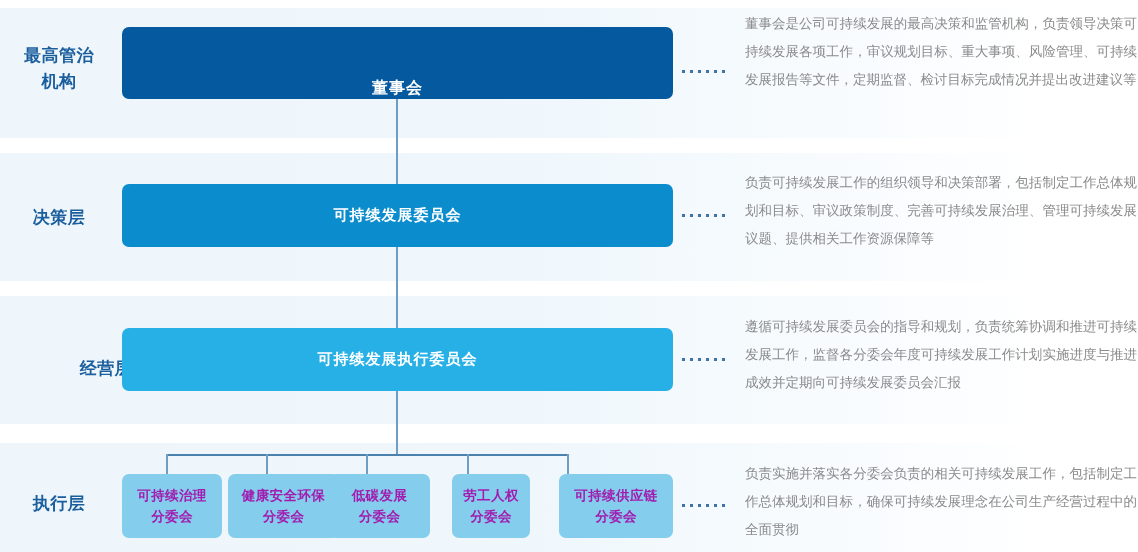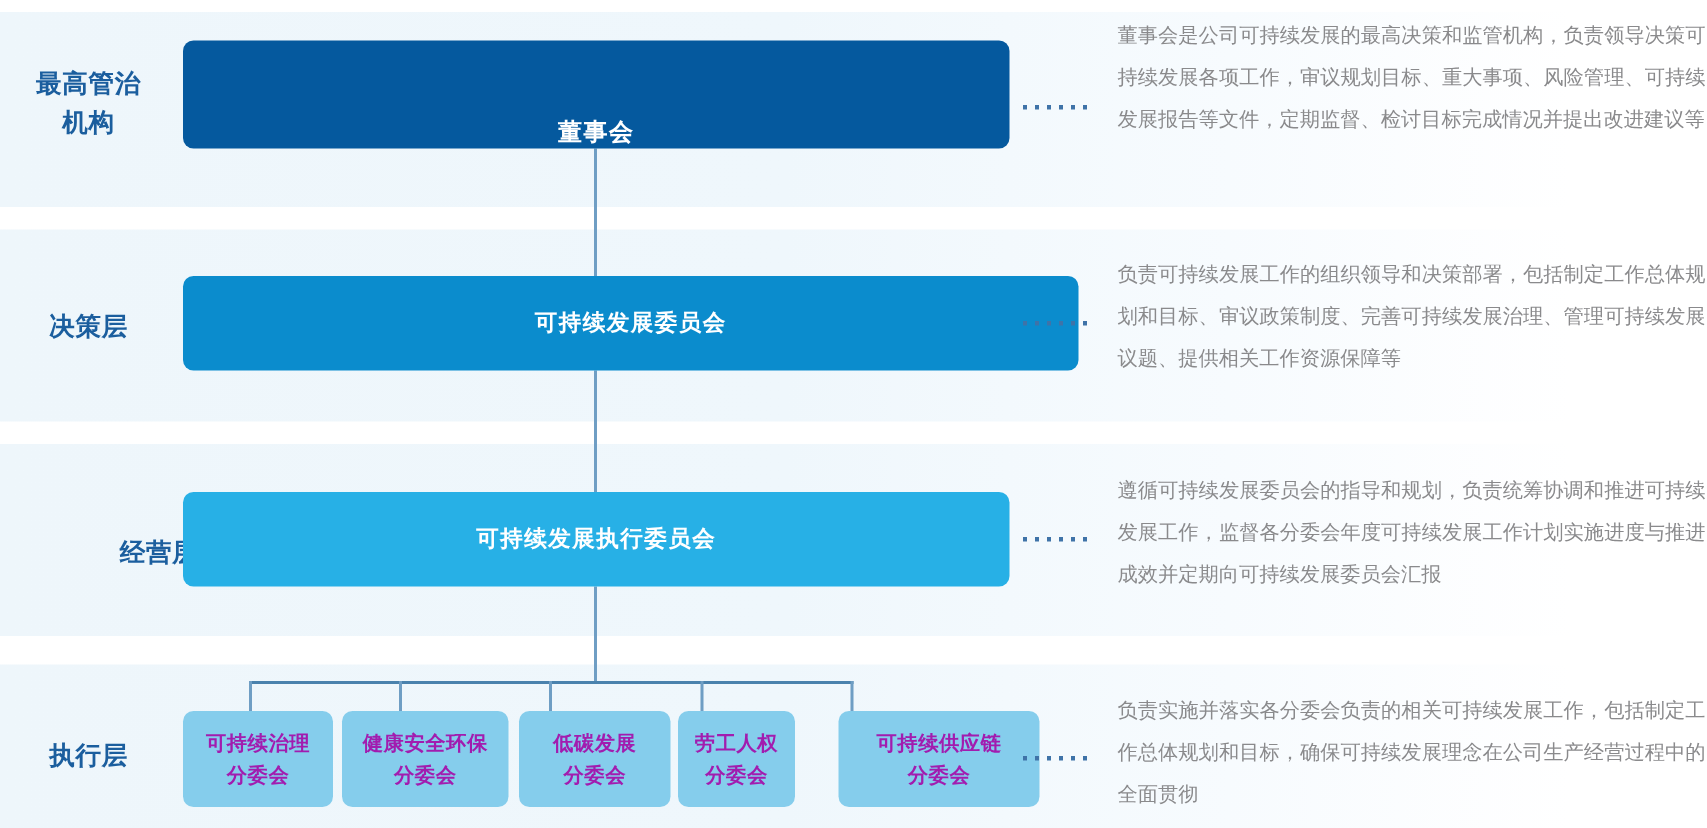--- a/index.html
+++ b/index.html
@@ -44,21 +44,21 @@
   
   .node{
     position:absolute;
     display:flex;align-items:center;justify-content:center;
     color:#ffffff;font-weight:bold;
     border-radius:7px;
     text-align:center;
     letter-spacing:1px;
   }
   .node.n1{left:122px;top:27px;width:551px;height:72px;background:#05599e;font-size:16px;align-items:flex-end;}
-  .node.n2{left:122px;top:184px;width:597px;height:63px;background:#0b8ccd;font-size:15px;}
+  .node.n2{left:122px;top:184px;width:551px;height:63px;background:#0b8ccd;font-size:15px;}
   .node.n3{left:122px;top:328px;width:551px;height:63px;background:#27b0e6;font-size:15px;}
 
   
   .leaf{
     position:absolute;top:474px;height:64px;
     background:#85cdec;border-radius:7px;
     display:flex;align-items:center;justify-content:center;
     color:#a21caf;font-weight:bold;font-size:13.5px;
     line-height:21px;text-align:center;
     letter-spacing:.4px;
@@ -128,33 +128,33 @@
       <span>可持续治理</span><br>
       <span>分委会</span>
     </span>
   </div>
   <div class="leaf" style="left:228px;width:111px;">
     <span>
       <span>健康安全环保</span><br>
       <span>分委会</span>
     </span>
   </div>
-  <div class="leaf" style="left:346px;width:101px;align-items:center;">
+  <div class="leaf" style="left:329px;width:101px;align-items:center;">
     <span>
       <span>低碳发展</span><br>
       <span>分委会</span>
     </span>
   </div>
   <div class="leaf" style="left:452px;width:78px;">
     <span>
       <span>劳工人权</span><br>
       <span>分委会</span>
     </span>
   </div>
-  <div class="leaf" style="left:559px;width:134px;">
+  <div class="leaf" style="left:559px;width:114px;">
     <span>
       <span>可持续供应链</span><br>
       <span>分委会</span>
     </span>
   </div>
 
   <div class="dots d1"></div>
   <div class="dots d2"></div>
   <div class="dots d3"></div>
   <div class="dots d4"></div>

